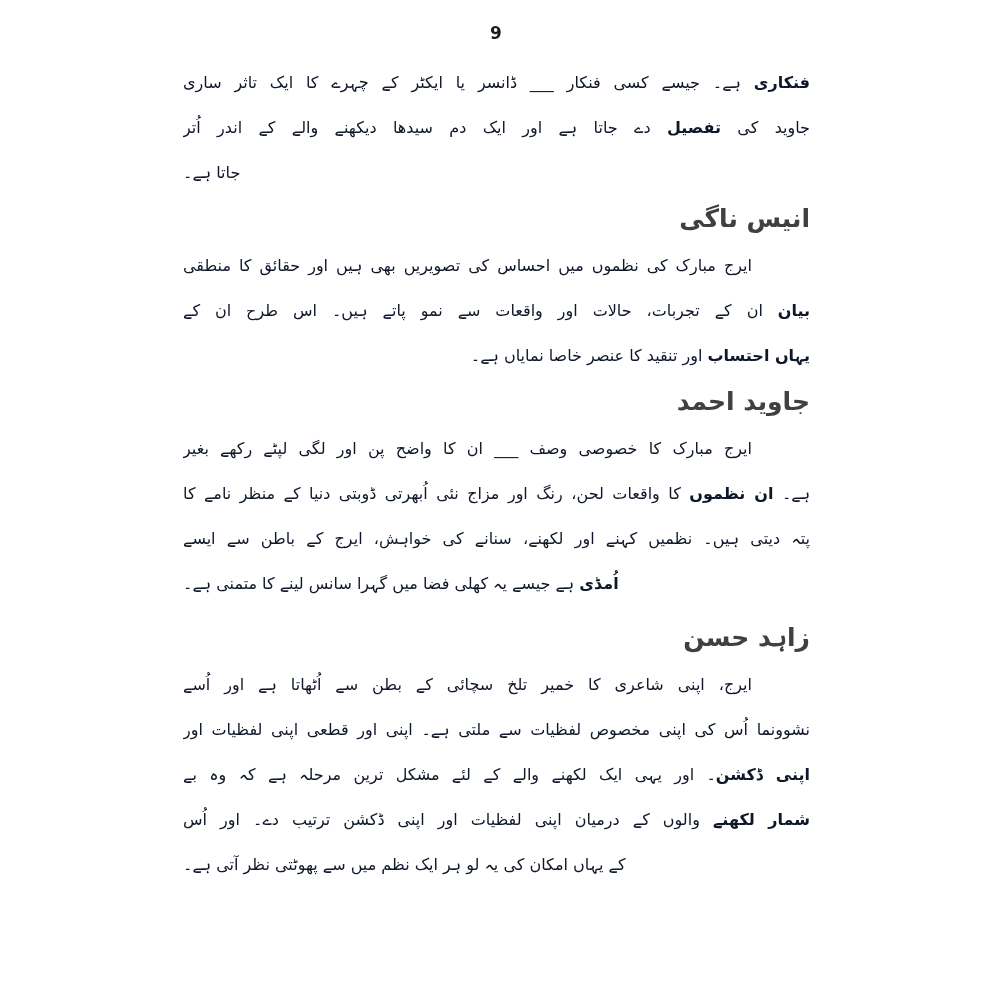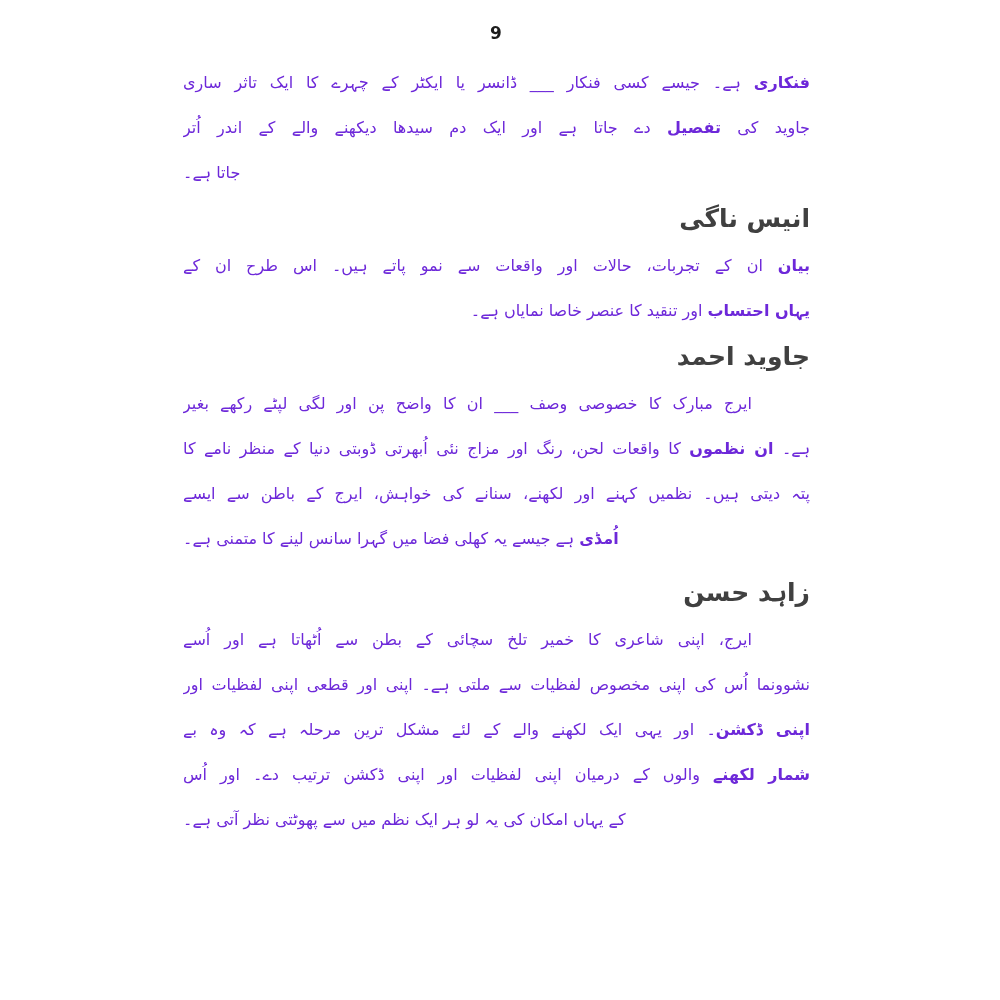--- a/index.html
+++ b/index.html
@@ -31,21 +31,21 @@
   }
   .para { margin: 0; padding: 0; }
   .line {
     font-size: 16px;
     line-height: 45px;
     height: 45px;
     overflow: hidden;
     text-align: justify;
     text-align-last: justify;
     text-justify: inter-word;
-    color: #6d28d9;
+    color: #0f172a;
   }
   .line.last-left  { text-align: left;  text-align-last: left; }
   .line.last-right { text-align: right; text-align-last: right; }
   .line.indent { padding-right: 58px; }
   .b { font-weight: bold; }
   .heading {
     font-size: 25px;
     font-weight: bold;
     line-height: 48px;
     height: 48px;
@@ -64,20 +64,21 @@
 
   <div class="para p1">
     <div class="line"><span class="b">فنکاری</span><span> ہے۔ جیسے کسی فنکار ___ ڈانسر یا ایکٹر کے چہرے کا ایک تاثر ساری</span></div>
     <div class="line"><span>جاوید کی </span><span class="b">تفصیل</span><span> دے جاتا ہے اور ایک دم سیدھا دیکھنے والے کے اندر اُتر</span></div>
     <div class="line last-left"><span>جاتا ہے۔</span></div>
   </div>
 
   <div class="heading">انیس ناگی</div>
 
   <div class="para">
+    <div class="line indent"><span>ایرج مبارک کی نظموں میں احساس کی تصویریں بھی ہیں اور حقائق کا منطقی</span></div>
     <div class="line"><span class="b">بیان</span><span> ان کے تجربات، حالات اور واقعات سے نمو پاتے ہیں۔ اس طرح ان کے</span></div>
     <div class="line last-right"><span class="b">یہاں احتساب</span><span> اور تنقید کا عنصر خاصا نمایاں ہے۔</span></div>
   </div>
 
   <div class="heading">جاوید احمد</div>
 
   <div class="para">
     <div class="line indent"><span>ایرج مبارک کا خصوصی وصف ___ ان کا واضح پن اور لگی لپٹے رکھے بغیر</span></div>
     <div class="line"><span>ہے۔ </span><span class="b">ان نظموں</span><span> کا واقعات لحن، رنگ اور مزاج نئی اُبھرتی ڈوبتی دنیا کے منظر نامے کا</span></div>
     <div class="line"><span>پتہ دیتی ہیں۔ نظمیں کہنے اور لکھنے، سنانے کی خواہش، ایرج کے باطن سے ایسے</span></div>

